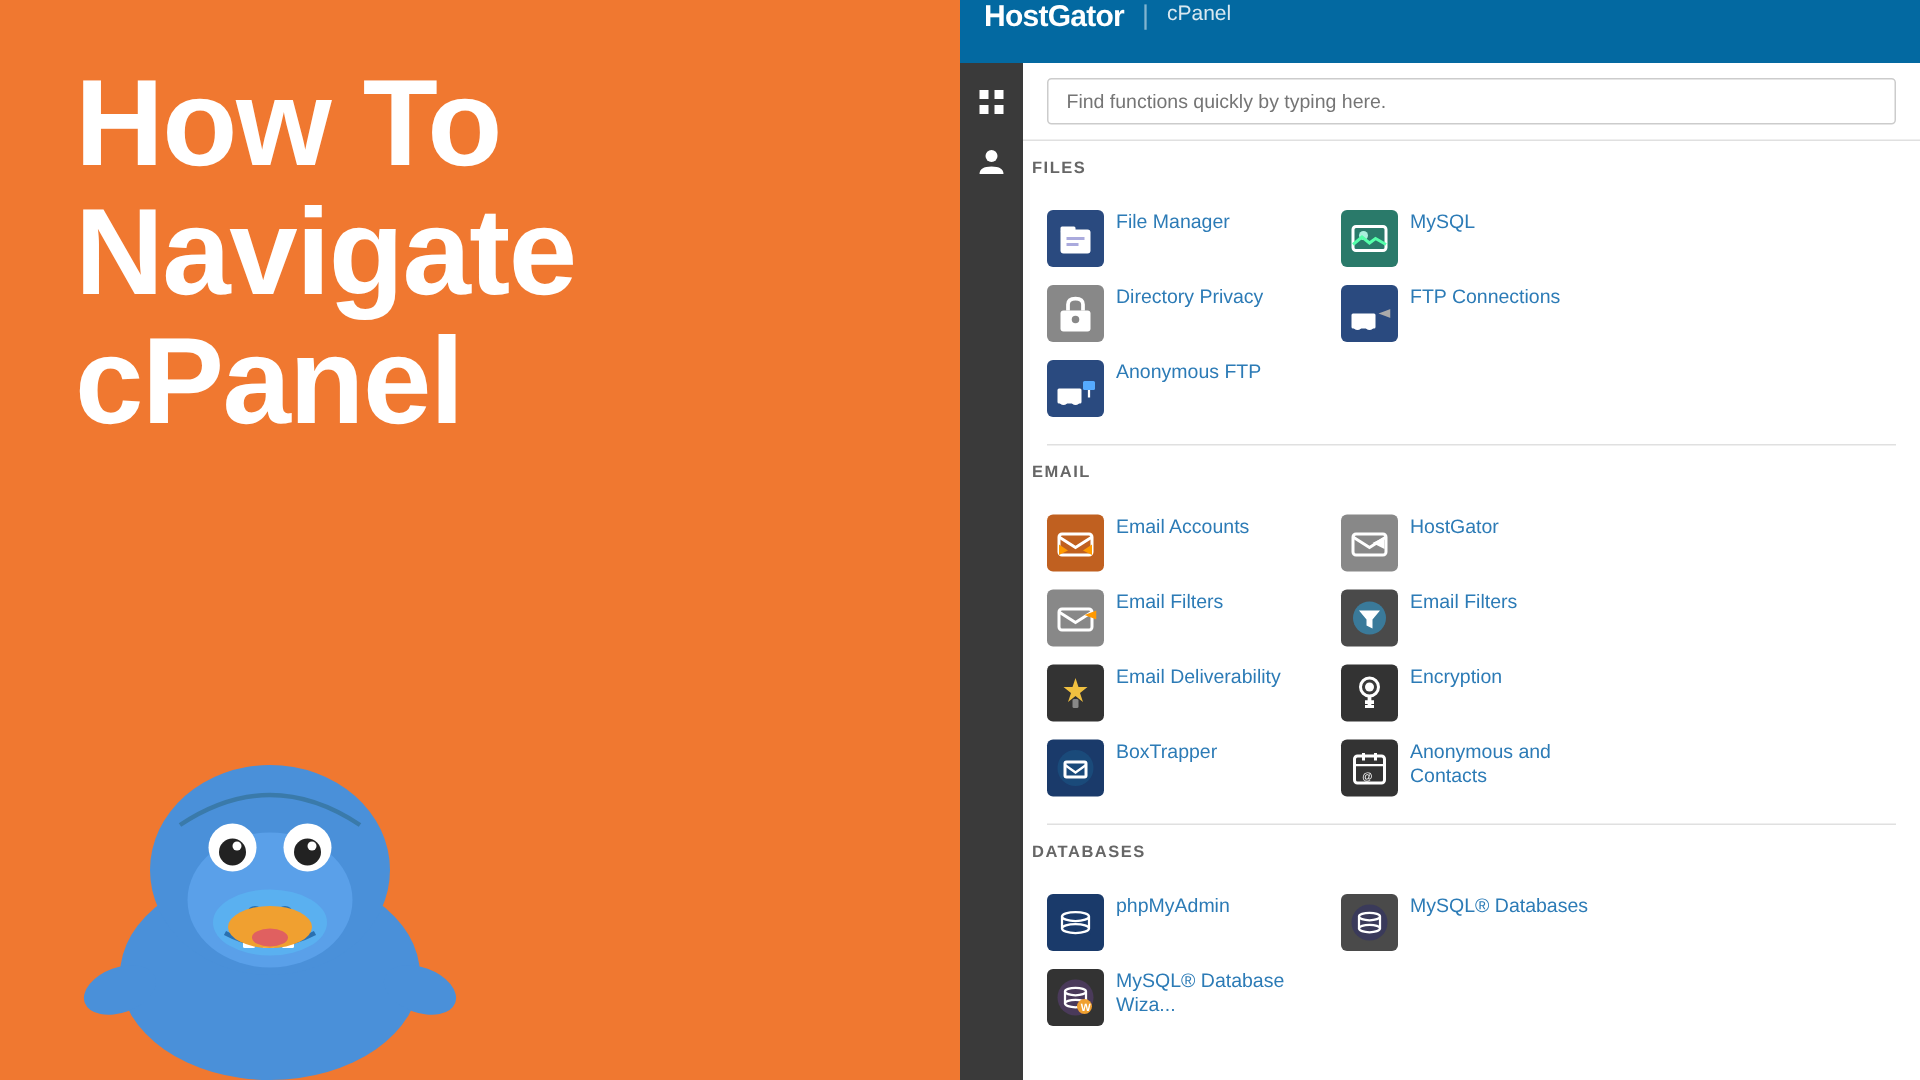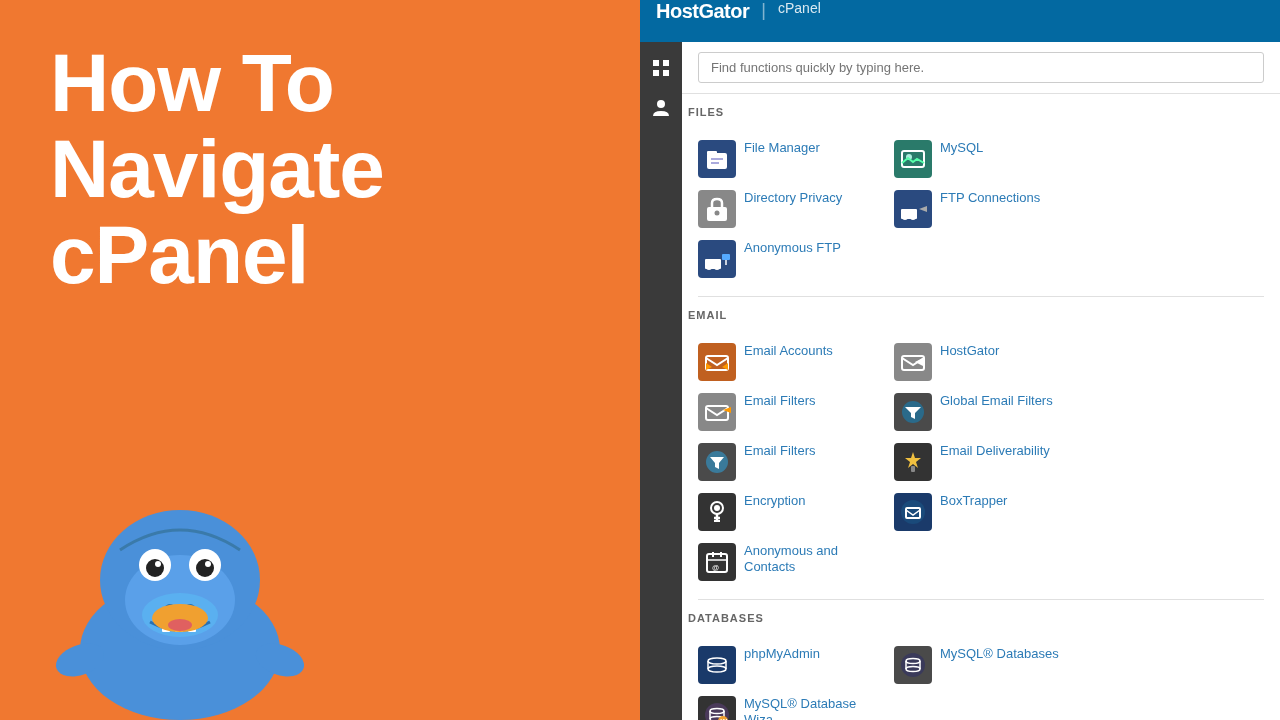--- a/index.html
+++ b/index.html
@@ -366,29 +366,20 @@
           <div class="item-icon icon-gray">
             <svg width="28" height="28" viewBox="0 0 28 28">
                 <rect x="3" y="8" width="22" height="14" rx="2" fill="none" stroke="white" stroke-width="2"></rect>
                 <polyline points="3,10 14,17 25,10" stroke="white" stroke-width="2" fill="none"></polyline>
                 <polygon points="20,12 28,9 28,15" fill="#f90"></polygon>
               </svg>
           </div>
           <span class="item-label">Email Filters</span>
         </div>
 
-        <div class="item">
-          <div class="item-icon icon-dark-gray">
-            <svg width="28" height="28" viewBox="0 0 28 28" fill="white">
-                <circle cx="14" cy="14" r="11" fill="#2a6a8a"></circle>
-                <path d="M6 9 L22 9 L16 15 L16 21 L12 19 L12 15 Z" fill="white"></path>
-              </svg>
-          </div>
-          <span class="item-label">Global Email Filters</span>
-        </div>
 
         <div class="item">
           <div class="item-icon icon-dark-gray">
             <svg width="28" height="28" viewBox="0 0 28 28" fill="white">
                 <circle cx="14" cy="14" r="11" fill="#3a7a9a"></circle>
                 <path d="M7 9 L21 9 L16 15 L16 21 L12 19 L12 15 Z" fill="white"></path>
               </svg>
           </div>
           <span class="item-label">Email Filters</span>
         </div>

